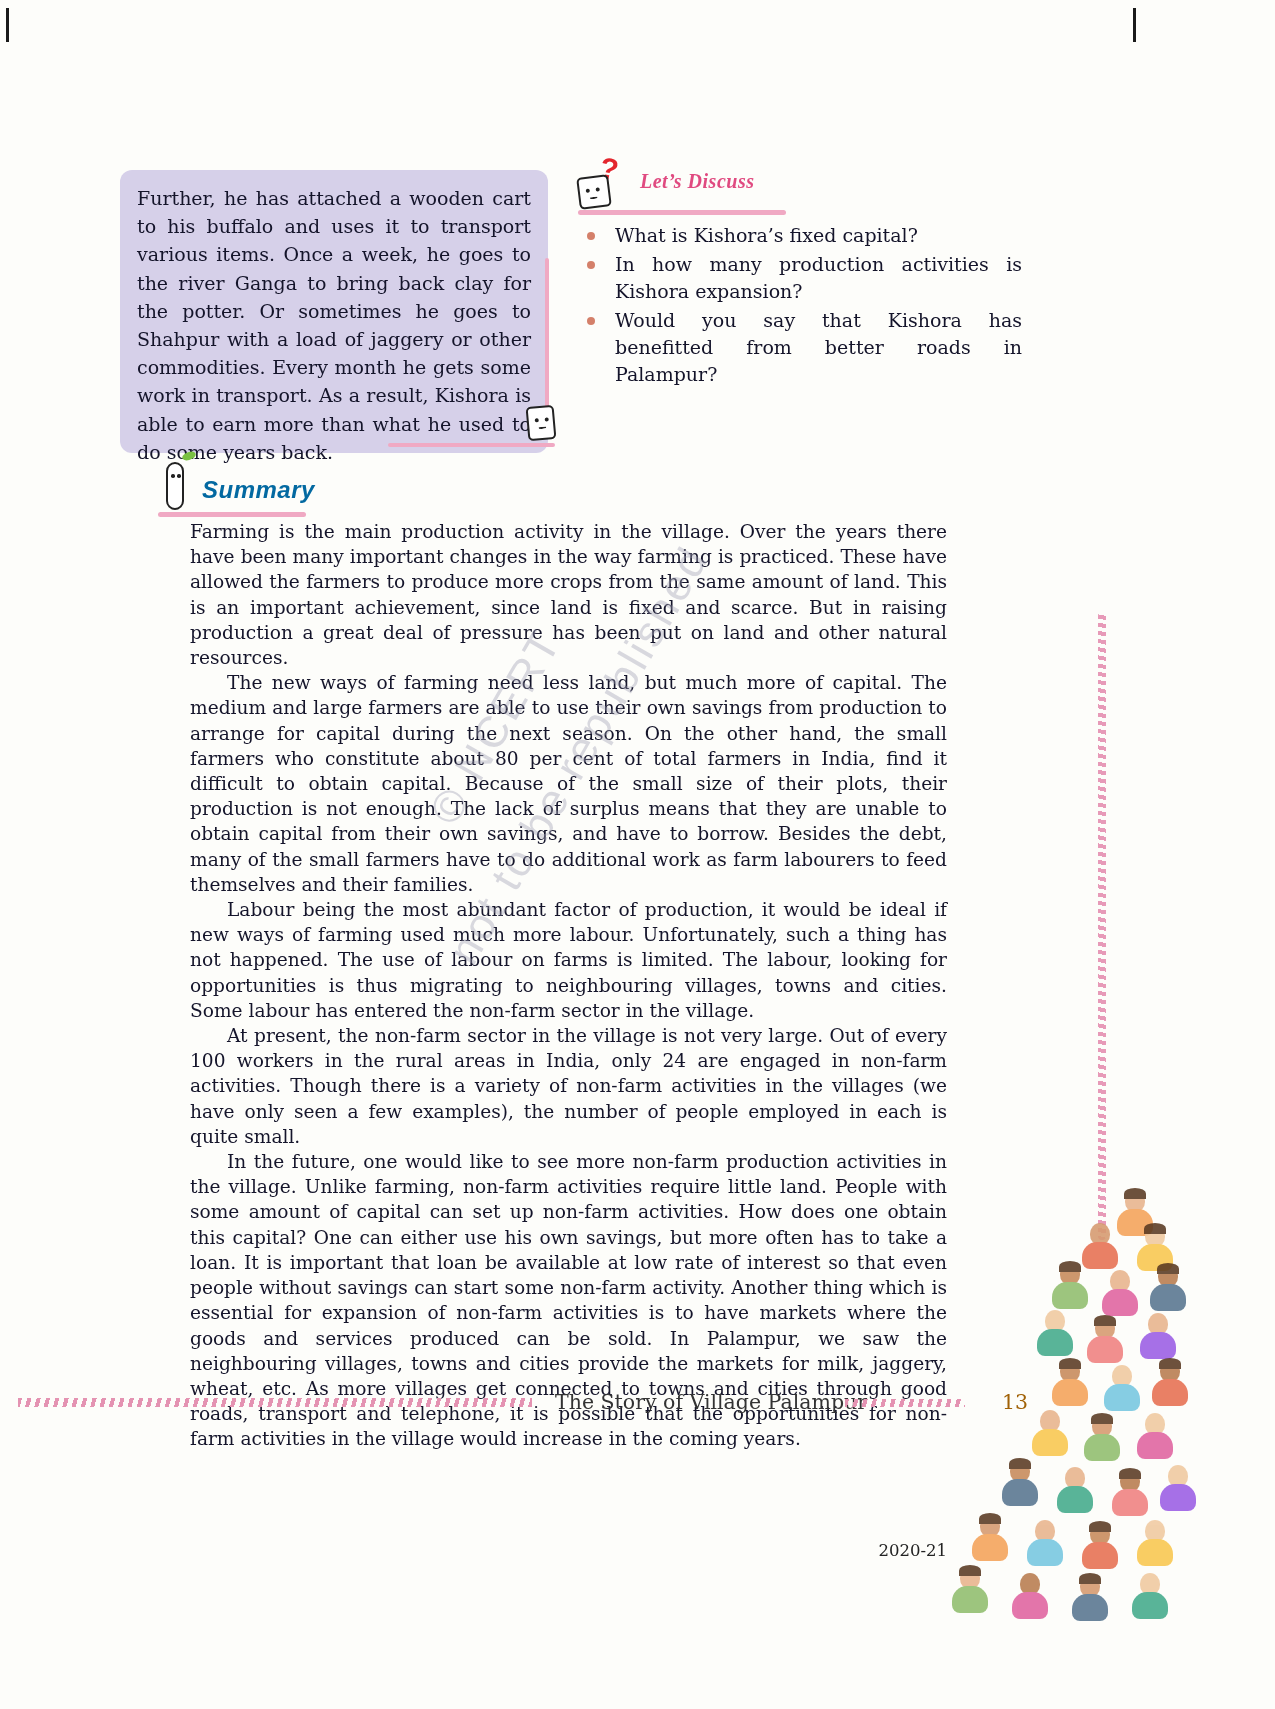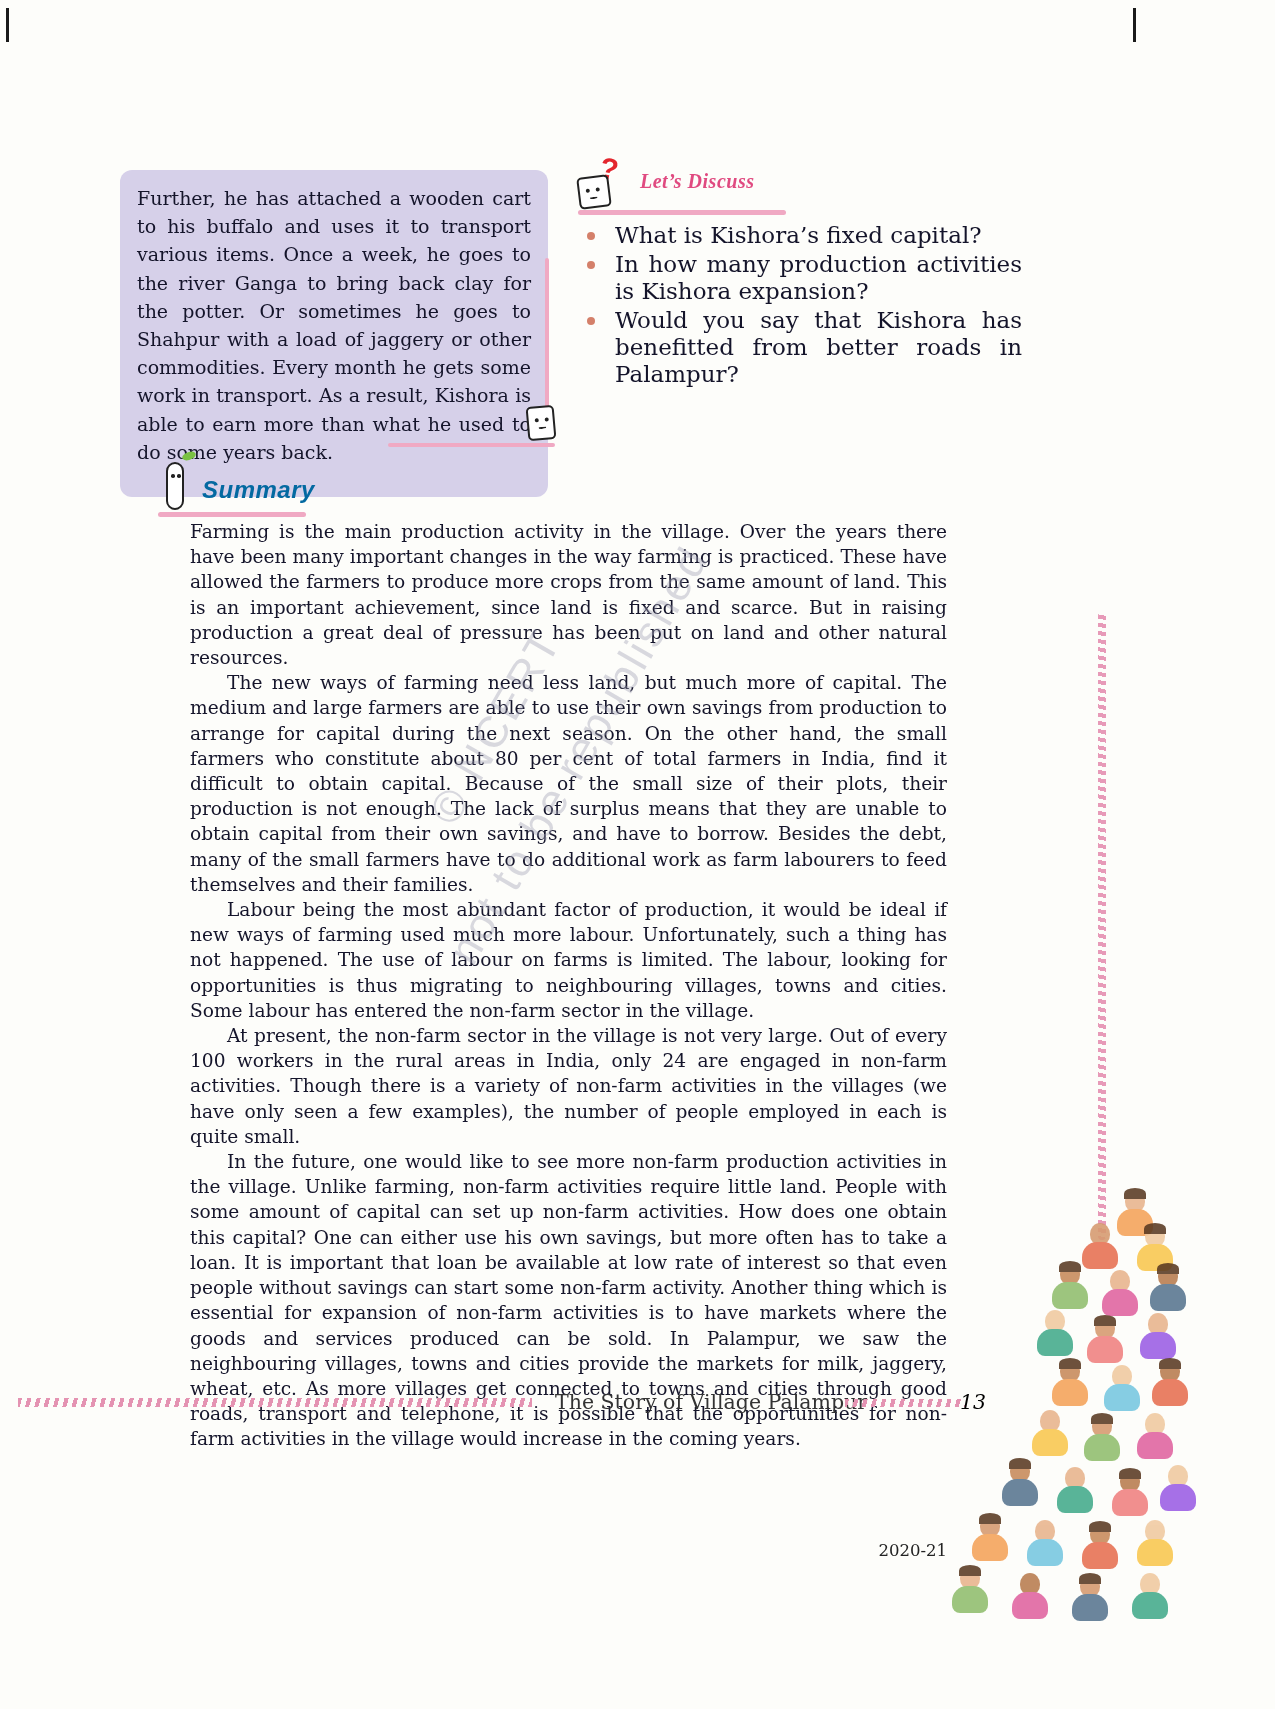--- a/index.html
+++ b/index.html
@@ -10,21 +10,21 @@
     font-family:"DejaVu Serif", serif; color:#1d1d2b;
   }
 
   
   .crop-mark { position:absolute; top:8px; width:3px; height:34px; background:#1a1a1a; }
   .crop-left { left:6px; }
   .crop-right { left:1133px; }
 
   
   .story-box {
-    position:absolute; left:120px; top:170px; width:428px; height:327px;
+    position:absolute; left:120px; top:170px; width:428px; height:283px;
     background:#d6d0e9; border-radius:12px; padding:14px 17px;
   }
   .story-box p { font-size:19px; line-height:28.2px; text-align:justify; color:#14142a; }
   .story-vline { position:absolute; left:545px; top:258px; width:4px; height:175px; background:#f0a9c3; border-radius:2px; }
   .story-hline { position:absolute; left:388px; top:443px; width:167px; height:4px; background:#f0a9c3; border-radius:2px; }
 
   
   .cube {
     position:absolute; background:#ffffff; border:2px solid #222; border-radius:5px;
   }
@@ -42,21 +42,21 @@
     position:absolute; left:22px; top:-8px; color:#e3262d; font-weight:bold; font-size:30px;
     font-family:"Liberation Sans", sans-serif; transform:rotate(12deg); text-shadow:1px 1px 0 #fff;
   }
   .discuss-title {
     position:absolute; left:62px; top:10px; font-family:Liberation Serif, serif;
     font-weight:bold; font-size:20px; color:#e04a80; letter-spacing:.5px; font-style:italic;
   }
   .discuss-underline { position:absolute; left:0px; top:50px; width:208px; height:5px; background:#f0a9c3; border-radius:3px; }
   .questions { list-style:none; margin-top:8px; }
   .questions li {
-    position:relative; padding-left:37px; font-size:23px; line-height:27px;
+    position:relative; padding-left:37px; font-size:19px; line-height:27px;
     text-align:justify; margin-bottom:2px; color:#14142a;
   }
   .questions .bullet {
     position:absolute; left:9px; top:10px; width:8px; height:8px; border-radius:50%; background:#d4806a;
   }
 
   
   .summary-head { position:absolute; left:158px; top:456px; width:320px; height:62px; }
   .sum-icon { position:absolute; left:0; top:0; width:42px; height:56px; }
   .sum-body { position:absolute; left:8px; top:6px; width:18px; height:48px; background:#fff; border:2px solid #222; border-radius:9px; }
@@ -92,21 +92,21 @@
   }
   .footer-squiggle-left {
     position:absolute; left:18px; top:1398px; width:514px; height:9px;
     background:repeating-linear-gradient(105deg, #e493b2 0 4px, rgba(0,0,0,0) 4px 9px);
   }
   .footer-squiggle-right {
     position:absolute; left:845px; top:1399px; width:120px; height:8px;
     background:repeating-linear-gradient(105deg, #e493b2 0 4px, rgba(0,0,0,0) 4px 9px);
   }
   .footer-title { position:absolute; left:555px; top:1390px; font-size:20.5px; color:#333333; }
-  .footer-page  { position:absolute; left:960px; top:1390px; font-size:20.5px; color:#000000;font-style:italic; }
+  .footer-page  { position:absolute; left:1002px; top:1390px; font-size:20.5px; color:#a16207; }
   .year-label   { position:absolute; left:190px; top:1541px; width:757px; text-align:right; font-size:16.5px; color:#222; }
 
   
   .crowd { position:absolute; left:930px; top:1185px; width:270px; height:450px; }
   .person { position:absolute; width:40px; height:52px; opacity:.88; }
   .person .head {
     position:absolute; left:10px; top:0; width:20px; height:22px;
     border-radius:50% 50% 45% 45%; background:var(--skin);
   }
   .person.hair .head::before {

